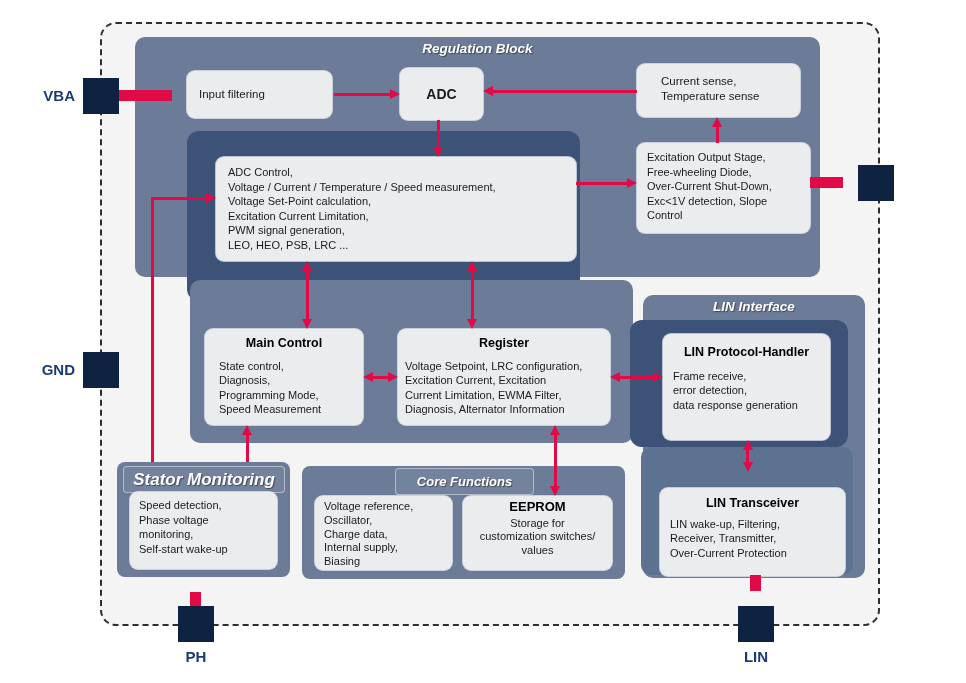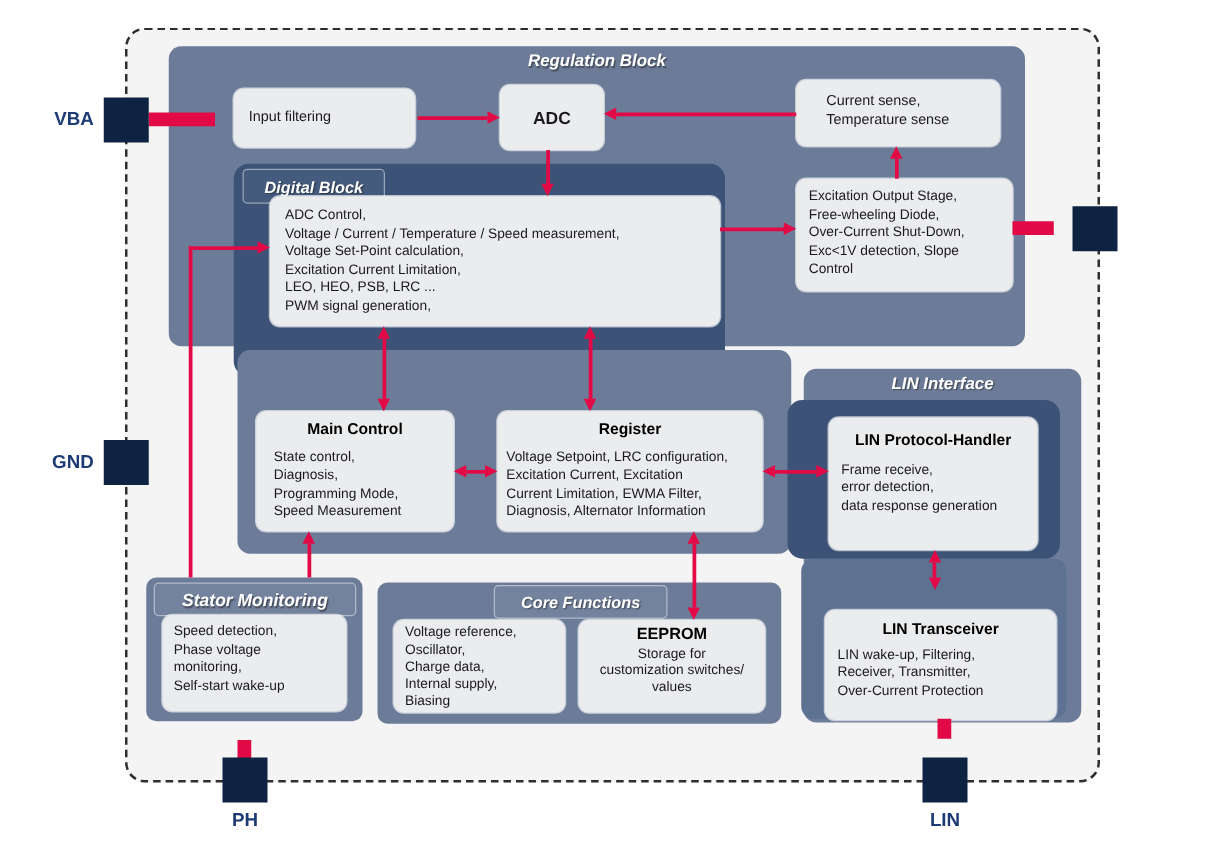--- a/index.html
+++ b/index.html
@@ -64,31 +64,28 @@
   <div class="abs box vcenter" style="left:400px;top:68px;width:83px;height:52px;justify-content:center;font-weight:bold;font-size:14px;">ADC</div>
 
   <div class="abs box" style="left:637px;top:64px;width:163px;height:53px;padding:10px 10px 0 24px;box-sizing:border-box;font-size:11.5px;">
     <div class="lines">
         <div>Current sense,</div>
         <div>Temperature sense</div>
       </div>
   </div>
 
   <div class="abs c-dark" style="left:187px;top:131px;width:393px;height:170px;"></div>
-  <div class="abs tab" style="left:194px;top:135px;width:112px;height:26px;">
-    <span class="blocktitle" style="font-size:13px;">Digital Block</span>
-  </div>
   <div class="abs box" style="left:216px;top:157px;width:360px;height:104px;padding:8px 0 0 12px;box-sizing:border-box;">
     <div class="lines">
         <div>ADC Control,</div>
         <div>Voltage / Current / Temperature / Speed measurement,</div>
         <div>Voltage Set-Point calculation,</div>
         <div>Excitation Current Limitation,</div>
+        <div>PWM signal generation,</div>
         <div>LEO, HEO, PSB, LRC ...</div>
-        <div>PWM signal generation,</div>
       </div>
   </div>
 
   <div class="abs box" style="left:637px;top:143px;width:173px;height:90px;padding:7px 0 0 10px;box-sizing:border-box;">
     <div class="lines">
         <div>Excitation Output Stage,</div>
         <div>Free-wheeling Diode,</div>
         <div>Over-Current Shut-Down,</div>
         <div>Exc&lt;1V detection, Slope</div>
         <div>Control</div>
@@ -112,21 +109,21 @@
     <div class="lines" style="padding:8px 0 0 7px;">
         <div>Voltage Setpoint, LRC configuration,</div>
         <div>Excitation Current, Excitation</div>
         <div>Current Limitation, EWMA Filter,</div>
         <div>Diagnosis, Alternator Information</div>
       </div>
   </div>
 
   <div class="abs cont c-slate" style="left:117px;top:462px;width:173px;height:115px;border-radius:8px;"></div>
   <div class="abs tab" style="left:123px;top:466px;width:160px;height:25px;">
-    <span class="blocktitle" style="font-size:14px;text-align:center;">Stator Monitoring</span>
+    <span class="blocktitle" style="font-size:17px;text-align:center;">Stator Monitoring</span>
   </div>
   <div class="abs box" style="left:130px;top:492px;width:147px;height:77px;padding:6px 0 0 9px;box-sizing:border-box;">
     <div class="lines">
         <div>Speed detection,</div>
         <div>Phase voltage</div>
         <div>monitoring,</div>
         <div>Self-start wake-up</div>
       </div>
   </div>
 

